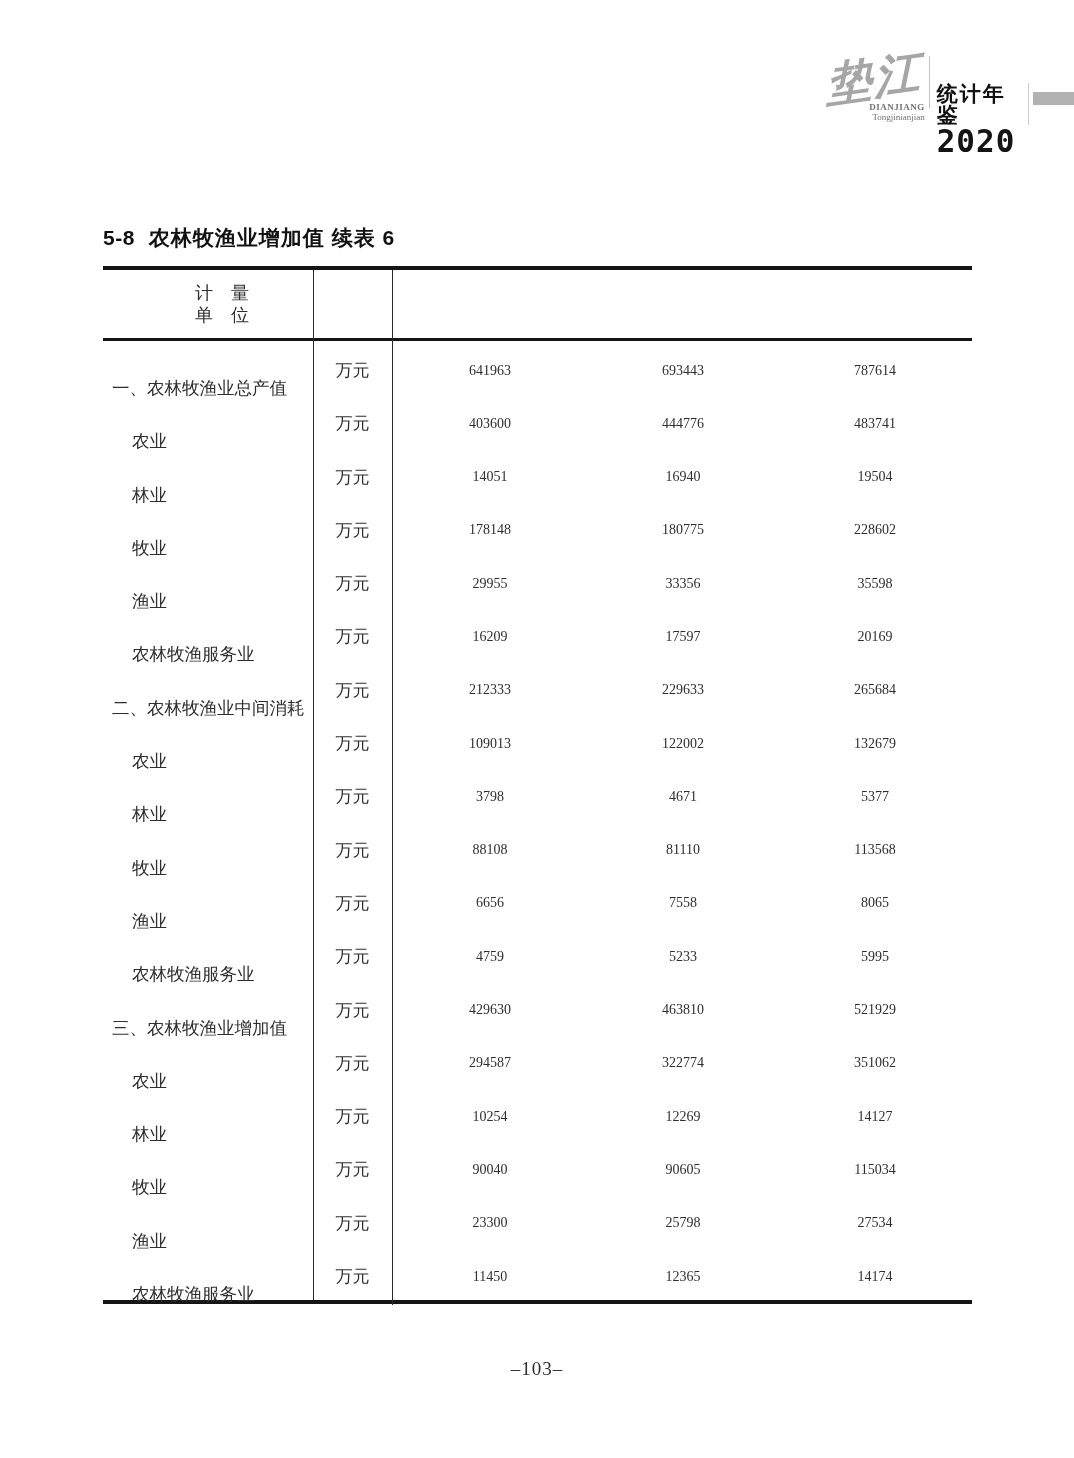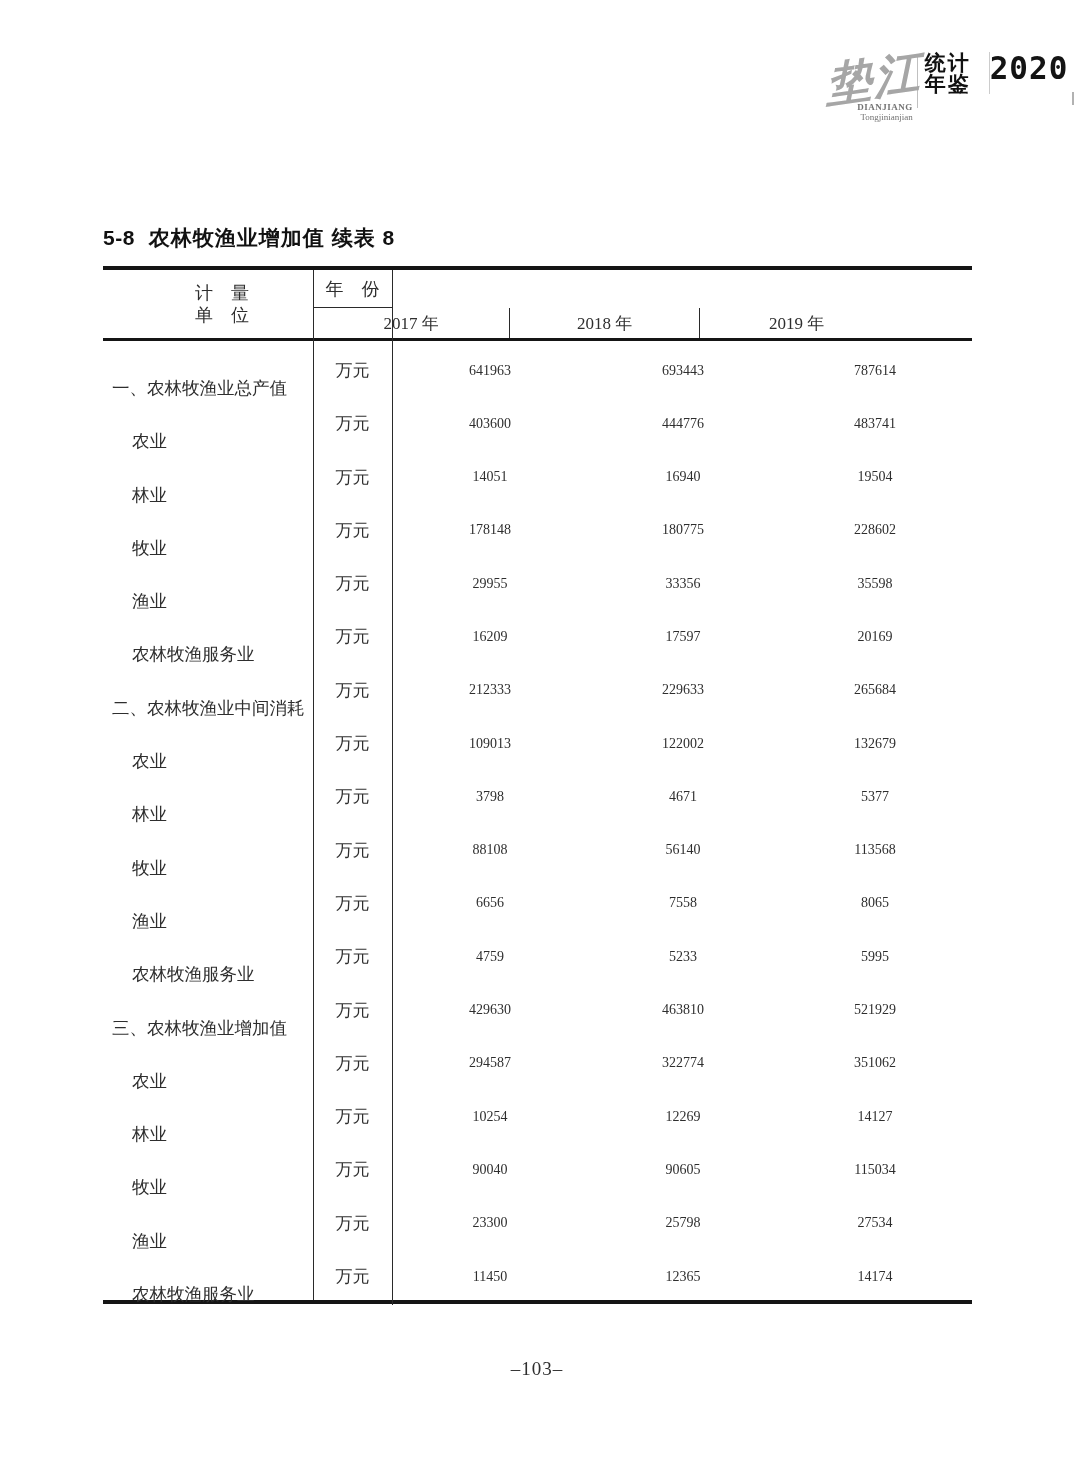--- a/index.html
+++ b/index.html
@@ -29,21 +29,21 @@
   }
   .logo-sub {
     position:absolute; bottom:-2px; right:-6px;
     text-align:right; color:#737373;
     font-family:Liberation Serif, serif;
     line-height:1.05;
   }
   .logo-sub .en1 { font-size:9px; font-weight:bold; letter-spacing:0.5px; }
   .logo-sub .en2 { font-size:9px; }
   .logo-divider { width:1px; height:52px; background:#c0c0c0; margin:4px 7px 0 10px; }
-  .logo-right { display:flex; flex-direction:row; }
+  .logo-right { display:flex; flex-direction:column;margin-top:31px; }
   .logo-yearbook {
     font-family:"Liberation Sans","DejaVu Sans",sans-serif;
     font-weight:bold; font-size:21px; color:#111;
     letter-spacing:2px; line-height:1.0;
     border-right:1px solid #cccccc; padding-right:6px;
   }
   .logo-year {
     font-family:"DejaVu Sans Mono","Liberation Mono",monospace;
     font-weight:bold; font-size:31px; color:#141414;
     letter-spacing:1px; line-height:0.95; margin-top:1px;
@@ -128,43 +128,33 @@
     </div>
     <div class="logo-divider"></div>
     <div class="logo-right">
       <div class="logo-yearbook">统计年鉴</div>
       <div class="logo-year">2020</div>
     </div>
     <div class="logo-bar"></div>
   </div>
 
   <div class="title">
-    <span class="title-num">5-8</span><span>农林牧渔业增加值 续表 8</span>
+    <span class="title-num">5-8</span><span>农林牧渔业增加值 续表 6</span>
   </div>
 
   <div class="stat-table">
     <div class="vline vline-1"></div>
     <div class="vline vline-2"></div>
 
     <div class="thead">
       <div class="thead-top">
         <div class="th-unit">
           <span>计　量</span>
           <span>单　位</span>
         </div>
-        <div class="years-block">
-          <div class="th-yeargroup">
-            <span>年　份</span>
-          </div>
-          <div class="year-row">
-            <div class="th-year">2017 年</div>
-            <div class="th-year">2018 年</div>
-            <div class="th-year">2019 年</div>
-          </div>
-        </div>
       </div>
     </div>
 
     <div class="tbody">
   <div class="trow">
     <div class="td-indicator lvl0">一、农林牧渔业总产值</div>
     <div class="td-unit">万元</div>
     <div class="td-value">641963</div>
     <div class="td-value">693443</div>
     <div class="td-value">787614</div>
@@ -231,21 +221,21 @@
     <div class="td-unit">万元</div>
     <div class="td-value">3798</div>
     <div class="td-value">4671</div>
     <div class="td-value">5377</div>
   </div>
 
   <div class="trow">
     <div class="td-indicator lvl1">牧业</div>
     <div class="td-unit">万元</div>
     <div class="td-value">88108</div>
-    <div class="td-value">56140</div>
+    <div class="td-value">81110</div>
     <div class="td-value">113568</div>
   </div>
 
   <div class="trow">
     <div class="td-indicator lvl1">渔业</div>
     <div class="td-unit">万元</div>
     <div class="td-value">6656</div>
     <div class="td-value">7558</div>
     <div class="td-value">8065</div>
   </div>

